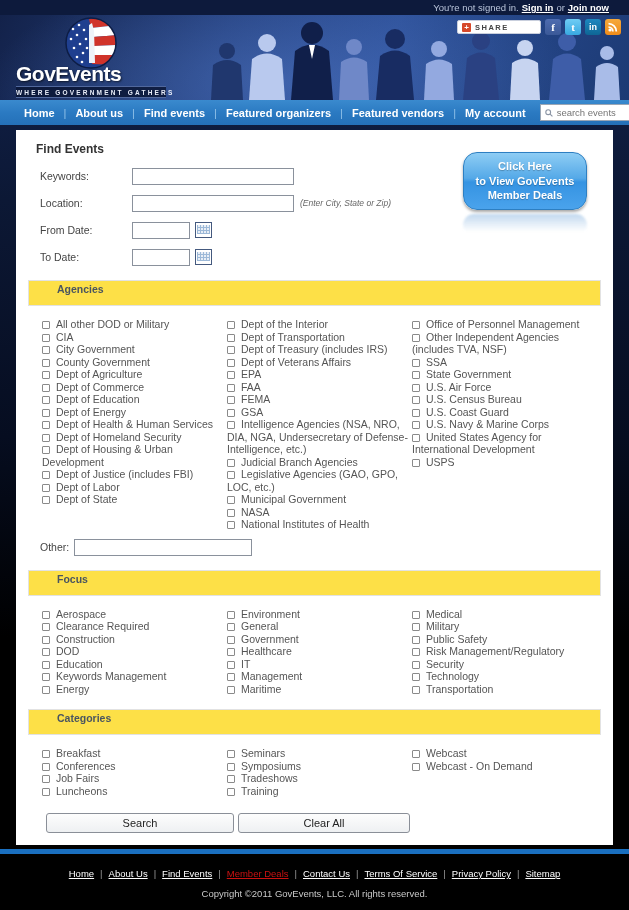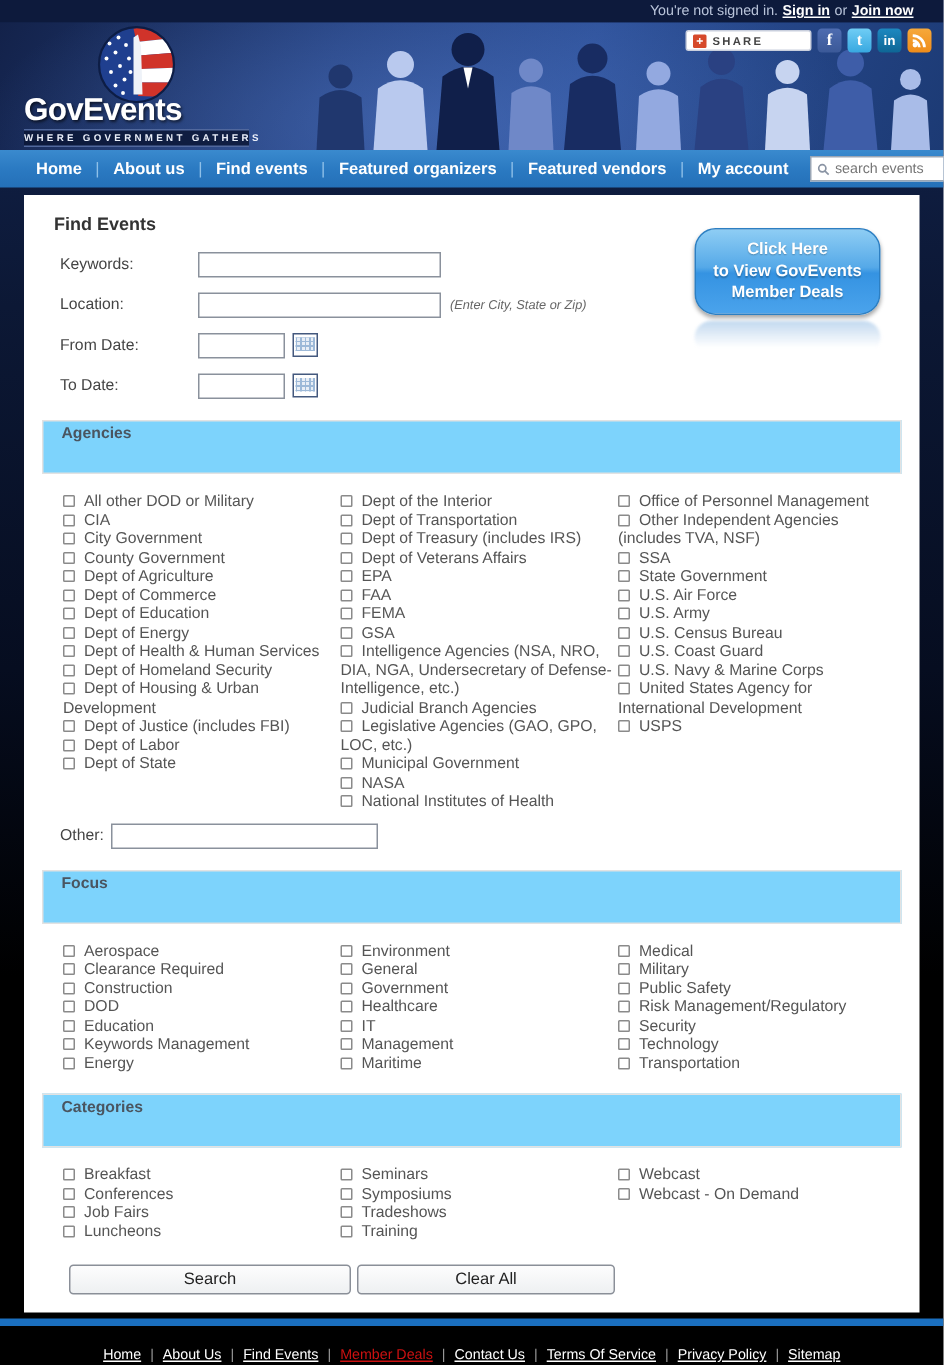--- a/index.html
+++ b/index.html
@@ -98,22 +98,22 @@
     display:flex; flex-direction:column; justify-content:center;
     text-shadow: 0 1px 1px rgba(0,0,0,.25);
     box-shadow: 0 2px 3px rgba(0,0,0,.35);
   }
   .member-deals-reflection {
     position:absolute; top:84px; right:26px; width:124px; height:22px; border-radius:12px;
     background: linear-gradient(180deg, rgba(120,170,220,.45), rgba(255,255,255,0) 80%);
     filter: blur(1px); pointer-events:none;
   }
   .section-bar {
-    height:36px; background:#7dd3fc; border:1px solid #e2e2e2; margin: 14px 12px 12px;
-    font-size:10.5px; font-weight:bold; color:#4a5560; line-height:16px; padding-left:12px;
+    height:26px; background:#fde047; border:1px solid #e2e2e2; margin: 14px 12px 12px;
+    font-size:10.5px; font-weight:bold; color:#4a5560; line-height:16px; padding-left:28px;
   }
   .check-grid { display:flex; margin-left:26px; }
   .check-col { width:185px; }
   .ci { display:block; font-size:10.5px; color:#555; line-height:12.5px; cursor:pointer; }
   .cb { display:inline-block; width:8px; height:8px; border:1px solid #8a8a8a; border-radius:1px;
     background:#fff; margin-right:6px; vertical-align:-1px; }
   .other-row { display:flex; align-items:center; margin:8px 0 0 24px; font-size:10.5px; color:#444; }
   .other-row .tinput { width:178px; margin-left:5px; }
   .actions { display:flex; gap:4px; margin: 16px 0 0 30px; }
   .act-btn {
@@ -317,21 +317,20 @@
         <label class="ci"><span class="cb"></span><span>NASA</span></label>
         <label class="ci"><span class="cb"></span><span>National Institutes of Health</span></label>
       </div>
     <div class="check-col">
 
     <label class="ci"><span class="cb"></span><span>Office of Personnel Management</span></label>
         <label class="ci"><span class="cb"></span><span>Other Independent Agencies (includes TVA, NSF)</span></label>
         <label class="ci"><span class="cb"></span><span>SSA</span></label>
         <label class="ci"><span class="cb"></span><span>State Government</span></label>
         <label class="ci"><span class="cb"></span><span>U.S. Air Force</span></label>
-        <label class="ci"><span class="cb"></span><span>U.S. Army</span></label>
         <label class="ci"><span class="cb"></span><span>U.S. Census Bureau</span></label>
         <label class="ci"><span class="cb"></span><span>U.S. Coast Guard</span></label>
         <label class="ci"><span class="cb"></span><span>U.S. Navy &amp; Marine Corps</span></label>
         <label class="ci"><span class="cb"></span><span>United States Agency for International Development</span></label>
         <label class="ci"><span class="cb"></span><span>USPS</span></label>
       </div>
   </div>
   <div class="other-row">
     <span>Other:</span>
     <input type="text" class="tinput" style="">

